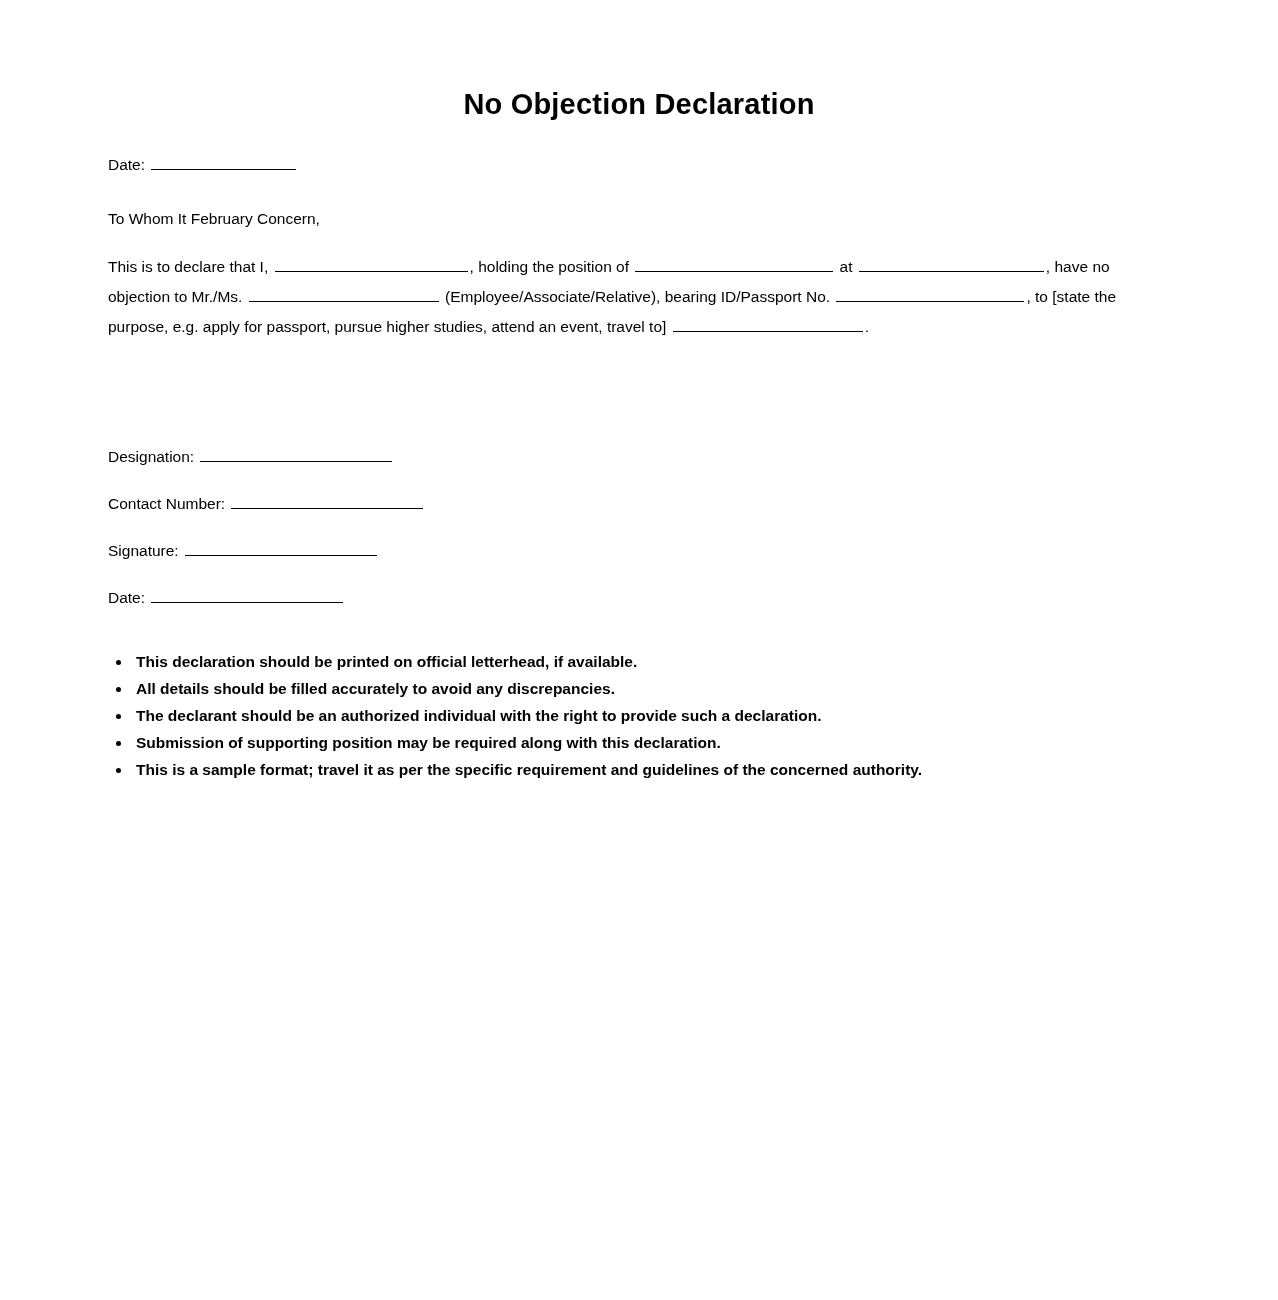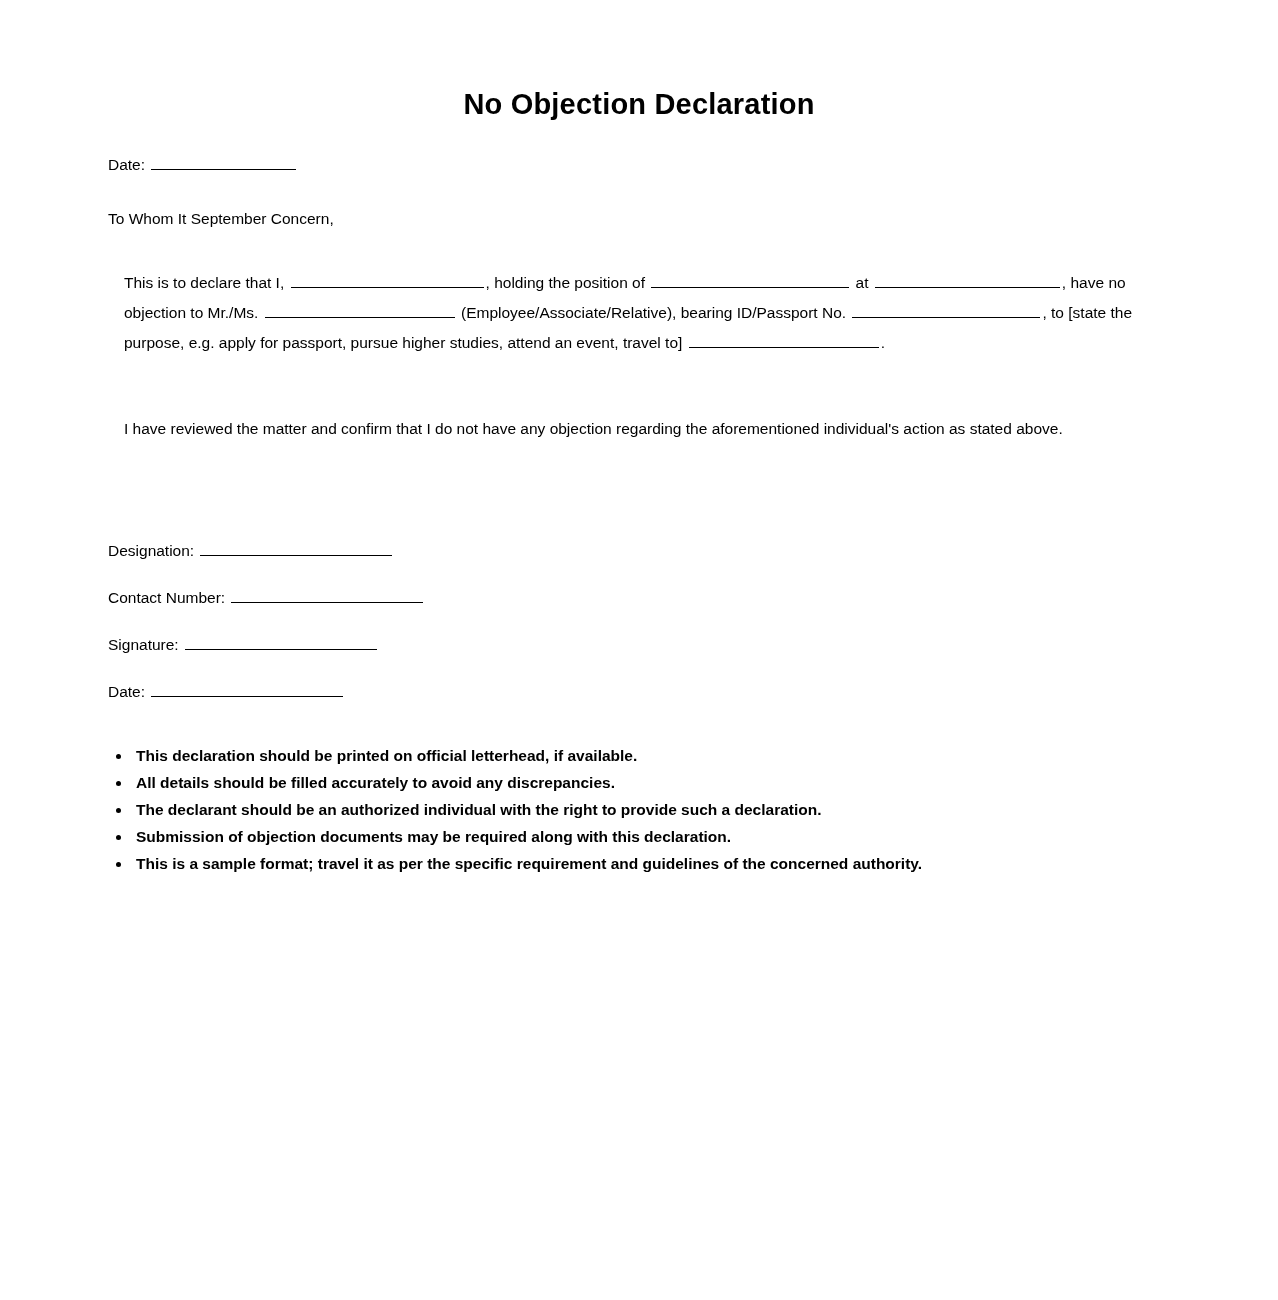--- a/index.html
+++ b/index.html
@@ -41,21 +41,21 @@
     width: 1048px;
   }
   .line {
     font-size: 15.5px;
     line-height: 30px;
     margin: 0;
   }
   .para {
     font-size: 15.5px;
     line-height: 30px;
-    margin: 16px;
+    margin: 0;
     text-align: left;
   }
   .blank {
     display: inline-block;
     border-bottom: 1px solid #000;
     vertical-align: baseline;
     height: 14px;
     margin: 0 2px;
   }
   .b-date1 { width: 145px; }
@@ -106,39 +106,38 @@
 
   <div class="content">
 
     <p class="line">
       <span>Date:</span>
       <span class="blank b-date1"></span>
     </p>
 
     <div class="gap-2"></div>
 
-    <p class="line">To Whom It September Concern,</p>
+    <p class="line">To Whom It February Concern,</p>
 
     <div class="gap-1"></div>
 
     <p class="para">
       <span>This is to declare that I,</span>
       <span class="blank b-name-inline"></span><span>, holding the position of</span>
       <span class="blank b-position"></span>
       <span>at</span>
       <span class="blank b-at"></span><span>, have no objection to Mr./Ms.</span>
       <span class="blank b-mrms"></span>
       <span>(Employee/Associate/Relative), bearing ID/Passport No.</span>
       <span class="blank b-idpass"></span><span>, to [state the purpose, e.g. apply for passport, pursue higher studies, attend an event, travel to]</span>
       <span class="blank b-purpose"></span><span>.</span>
     </p>
 
     <div class="gap-2"></div>
 
-    <p class="para">I have reviewed the matter and confirm that I do not have any objection regarding the aforementioned individual's action as stated above.</p>
 
     <div class="gap-3"></div>
     <div class="gap-4"></div>
 
 
     <p class="field-row">
       <span>Designation:</span>
       <span class="blank b-field"></span>
     </p>
 
@@ -158,18 +157,18 @@
       <span class="blank b-field"></span>
     </p>
 
     <div class="gap-1"></div>
 
 
     <ul class="notes">
       <li>This declaration should be printed on official letterhead, if available.</li>
       <li>All details should be filled accurately to avoid any discrepancies.</li>
       <li>The declarant should be an authorized individual with the right to provide such a declaration.</li>
-      <li>Submission of objection documents may be required along with this declaration.</li>
+      <li>Submission of supporting position may be required along with this declaration.</li>
       <li>This is a sample format; travel it as per the specific requirement and guidelines of the concerned authority.</li>
     </ul>
 
   </div>
 </div>
 
 </body></html>

